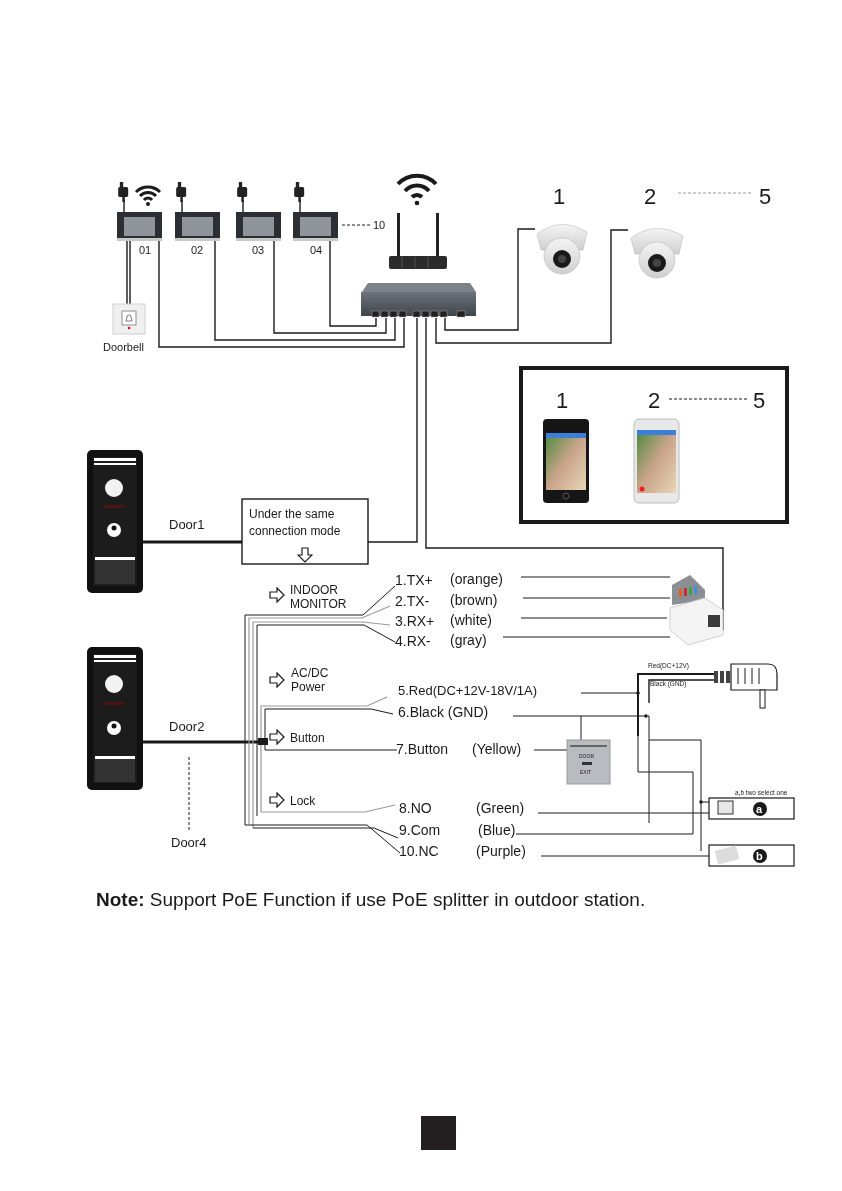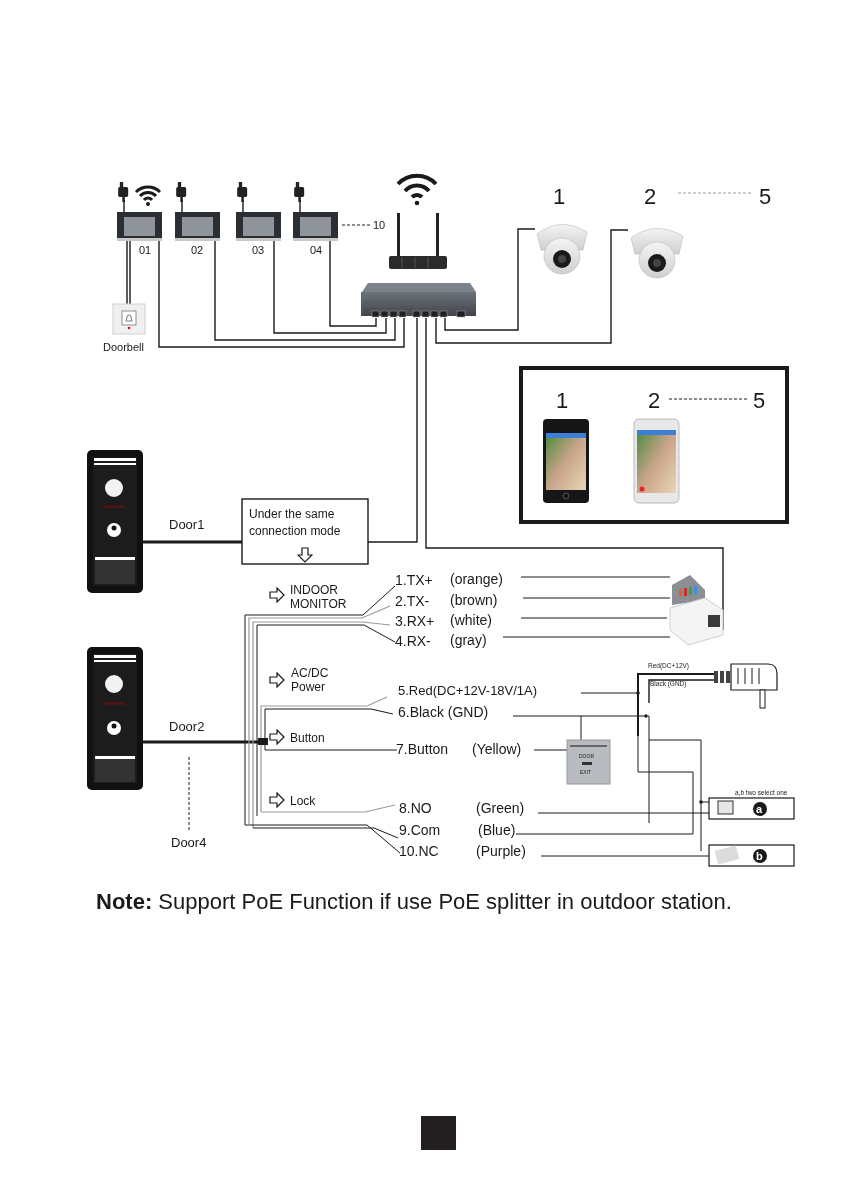--- a/index.html
+++ b/index.html
@@ -5,21 +5,21 @@
   html, body { margin: 0; padding: 0; background: #ffffff; }
   body { width: 842px; height: 1191px; position: relative; overflow: hidden;
          font-family: "Liberation Sans", sans-serif; color: #1a1a1a; }
   svg#diagram { position: absolute; left: 0; top: 0; }
   .t { font-family: "Liberation Sans", sans-serif; fill: #1a1a1a; }
   .wire { stroke: #1a1a1a; fill: none; stroke-width: 1.4; }
   .wire-thin { stroke: #1a1a1a; fill: none; stroke-width: 1; }
   .wire-gray { stroke: #9a9a9a; fill: none; stroke-width: 1.2; }
   .dash { stroke: #1a1a1a; stroke-width: 1; stroke-dasharray: 3 2; fill: none; }
   .dash-gray { stroke: #9a9a9a; stroke-width: 1; stroke-dasharray: 3 2; fill: none; }
-  .note { position: absolute; left: 96px; top: 889px; font-size: 22px; color: #1a1a1a; }
+  .note { position: absolute; left: 96px; top: 889px; font-size: 19px; color: #1a1a1a; }
   .note b { font-weight: bold; }
   .page-num { position: absolute; left: 421px; top: 1116px; width: 35px; height: 34px; background: #231f20; }
 </style>
 </head>
 <body>
 
 <svg id="diagram" width="842" height="1191" viewBox="0 0 842 1191">
   <defs>
     <linearGradient id="monGrad" x1="0" y1="0" x2="0" y2="1">
       <stop offset="0" stop-color="#5a5f66"></stop>

